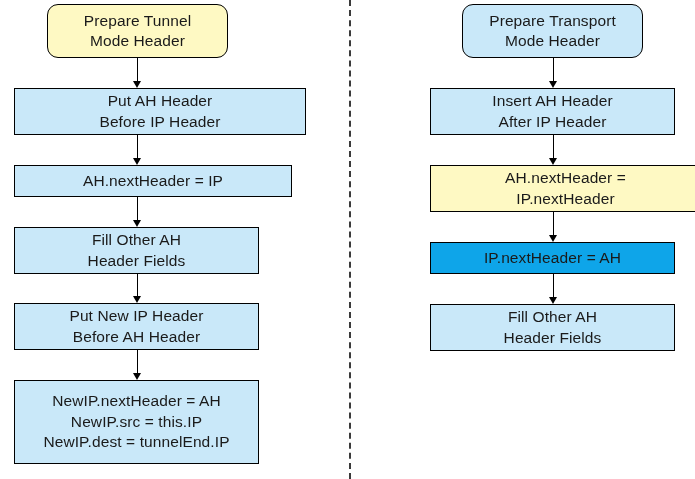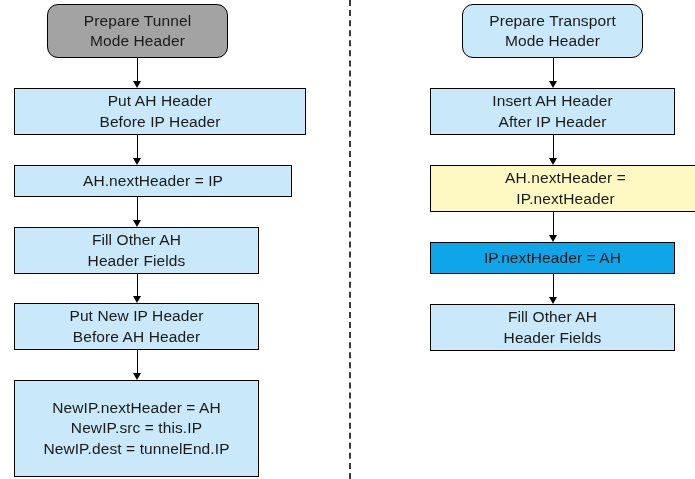--- a/index.html
+++ b/index.html
@@ -81,30 +81,30 @@
       <div class="connector" style="left: 137px; top: 58px; height: 24px;"></div>
       <div class="arrowhead" style="left: 133.3px; top: 81px;"></div>
       <div class="connector" style="left: 137px; top: 135px; height: 24px;"></div>
       <div class="arrowhead" style="left: 133.3px; top: 158px;"></div>
       <div class="connector" style="left: 137px; top: 197px; height: 24px;"></div>
       <div class="arrowhead" style="left: 133.3px; top: 220px;"></div>
       <div class="connector" style="left: 137px; top: 274px; height: 23px;"></div>
       <div class="arrowhead" style="left: 133.3px; top: 296px;"></div>
       <div class="connector" style="left: 137px; top: 350px; height: 24px;"></div>
       <div class="arrowhead" style="left: 133.3px; top: 373px;"></div>
-      <div class="node rounded" style="left: 47px; top: 4px; width: 181px; height: 54px; background: #a3a3a3; border-color: rgb(0, 0, 0); color: rgb(26, 26, 26);">Prepare Tunnel
+      <div class="node rounded" style="left: 47px; top: 4px; width: 181px; height: 54px; background: #fef9c3; border-color: rgb(0, 0, 0); color: rgb(26, 26, 26);">Prepare Tunnel
 Mode Header</div>
       <div class="node" style="left: 14px; top: 88px; width: 292px; height: 47px; background: rgb(201, 232, 249); border-color: rgb(0, 0, 0); color: rgb(26, 26, 26);">Put AH Header
 Before IP Header</div>
       <div class="node" style="left: 14px; top: 165px; width: 278px; height: 32px; background: rgb(201, 232, 249); border-color: rgb(0, 0, 0); color: rgb(26, 26, 26);">AH.nextHeader = IP</div>
       <div class="node" style="left: 14px; top: 227px; width: 245px; height: 47px; background: rgb(201, 232, 249); border-color: rgb(0, 0, 0); color: rgb(26, 26, 26);">Fill Other AH
 Header Fields</div>
       <div class="node" style="left: 14px; top: 303px; width: 245px; height: 47px; background: rgb(201, 232, 249); border-color: rgb(0, 0, 0); color: rgb(26, 26, 26);">Put New IP Header
 Before AH Header</div>
-      <div class="node" style="left: 14px; top: 380px; width: 245px; height: 97px; background: rgb(201, 232, 249); border-color: rgb(0, 0, 0); color: rgb(26, 26, 26);">NewIP.nextHeader = AH
+      <div class="node" style="left: 14px; top: 380px; width: 245px; height: 84px; background: rgb(201, 232, 249); border-color: rgb(0, 0, 0); color: rgb(26, 26, 26);">NewIP.nextHeader = AH
 NewIP.src = this.IP
 NewIP.dest = tunnelEnd.IP</div>
     </div>
     <div class="column" style="left: 0px; width: 695px;">
       <div class="connector" style="left: 553px; top: 58px; height: 24px;"></div>
       <div class="arrowhead" style="left: 549.3px; top: 81px;"></div>
       <div class="connector" style="left: 553px; top: 135px; height: 24px;"></div>
       <div class="arrowhead" style="left: 549.3px; top: 158px;"></div>
       <div class="connector" style="left: 553px; top: 212px; height: 24px;"></div>
       <div class="arrowhead" style="left: 549.3px; top: 235px;"></div>

